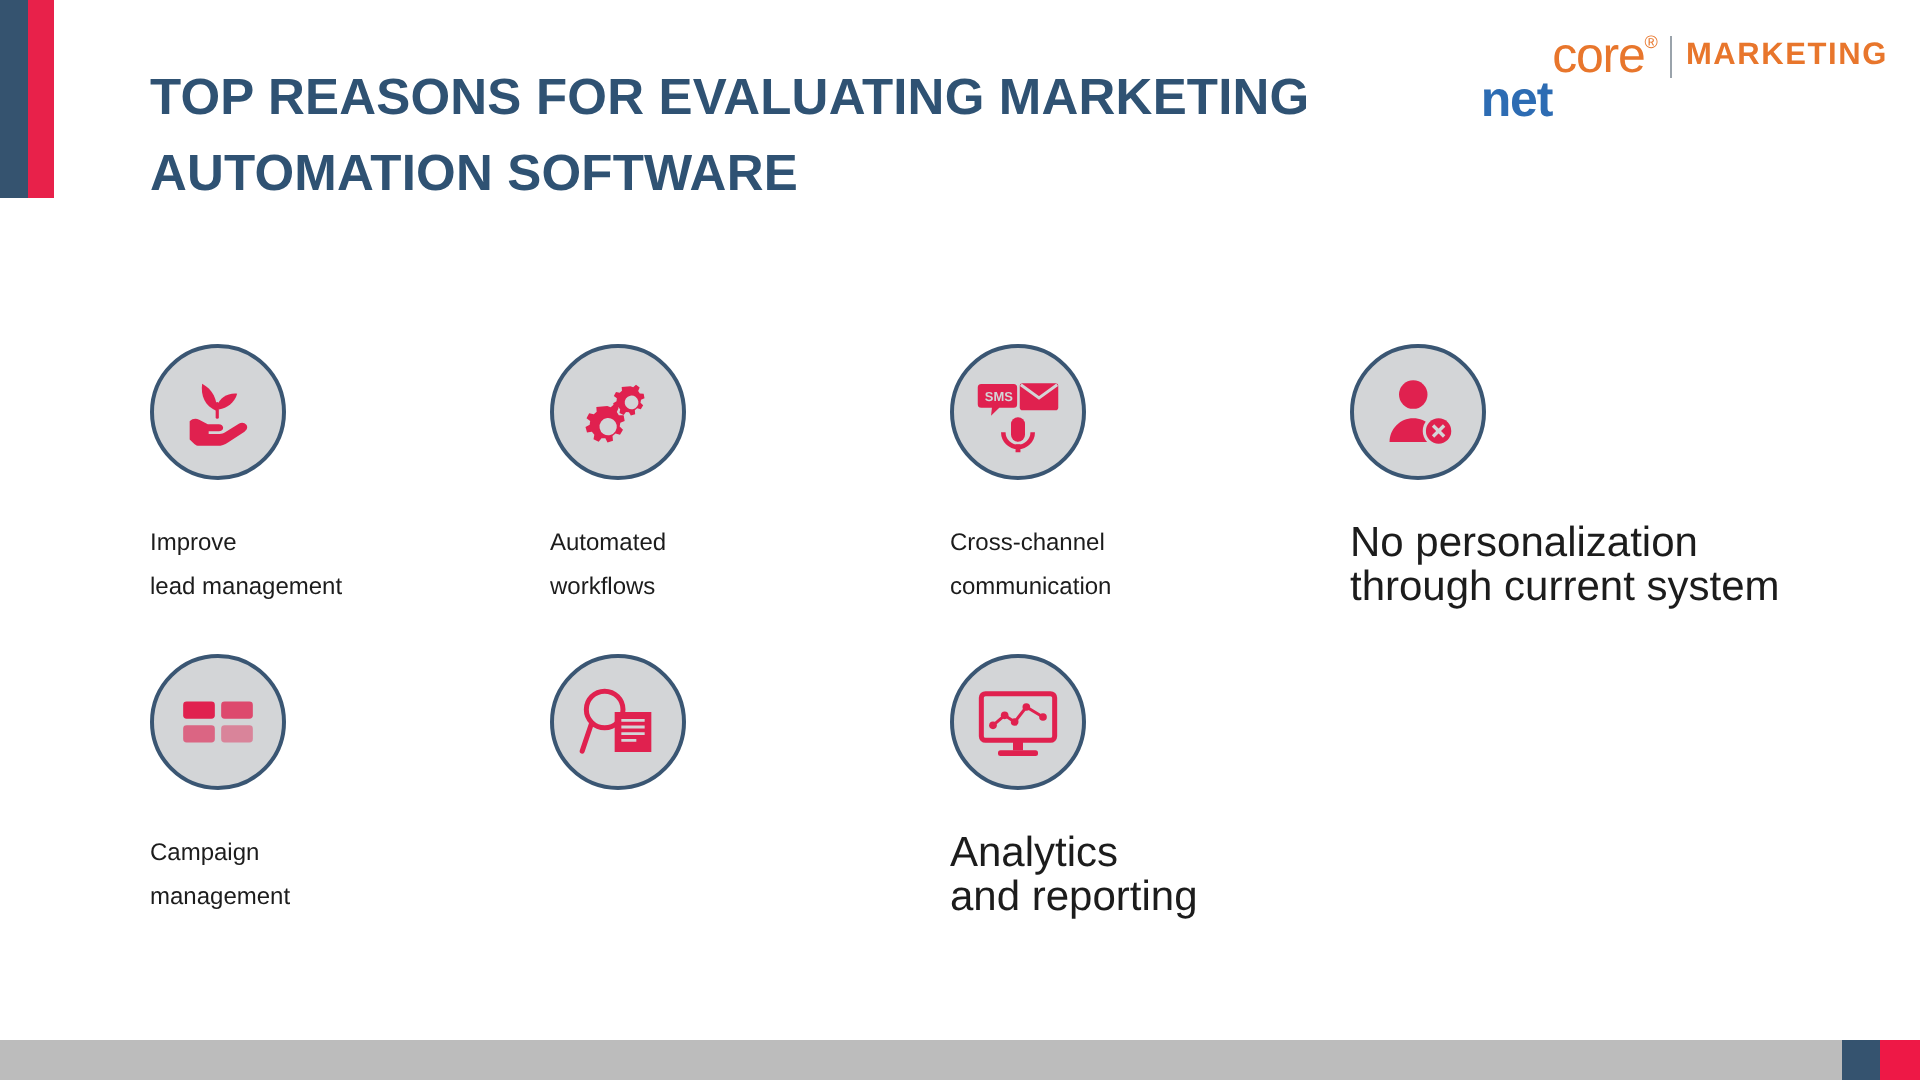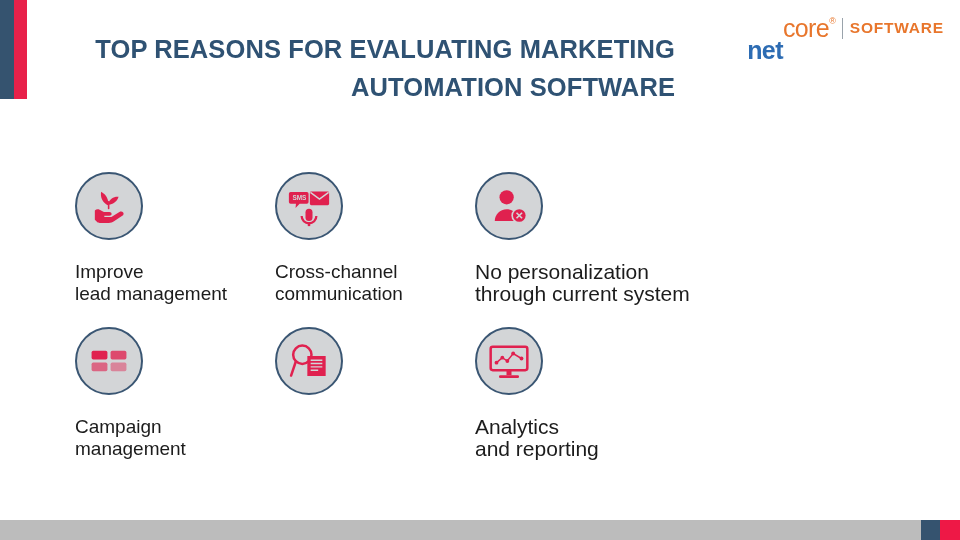--- a/index.html
+++ b/index.html
@@ -40,21 +40,20 @@
   #page-title {
     position: absolute;
     left: 75px;
     top: 30px;
     width: 600px;
     color: #2f5273;
     font-size: 25.5px;
     font-weight: bold;
     line-height: 38px;
     letter-spacing: 0.1px;
-    text-align: right;
   }
 
   
   #brand-logo {
     position: absolute;
     right: 16px;
     top: 14px;
     display: flex;
     align-items: center;
     height: 28px;
@@ -123,21 +122,21 @@
     box-sizing: border-box;
     display: flex;
     align-items: center;
     justify-content: center;
   }
   .icon-circle svg { display: block; }
 
   .card-label {
     margin-top: 21px;
     color: #1c1c1c;
-    font-size: 19px;
+    font-size: 12px;
     line-height: 21.5px;
     white-space: pre-line;
   }
   .card.col-4 .card-label {
     font-size: 21px;
     line-height: 22px;
   }
 
   
   #footer-bar {
@@ -173,21 +172,21 @@
   <div class="bar-crimson"></div>
 </div>
 
 <div id="page-title">TOP REASONS FOR EVALUATING MARKETING AUTOMATION SOFTWARE</div>
 
 <div id="brand-logo">
   <span class="logo-net">net</span>
     <span class="logo-core">core</span>
     <span class="logo-reg">®</span>
   <span class="logo-divider"></span>
-  <span class="logo-smartech">SOFTWARE</span>
+  <span class="logo-smartech">MARKETING</span>
 </div>
 
 <div id="cards-grid">
 
   <div class="card-row row-1">
 
     <div class="card col-1">
       <div class="icon-circle">
         <svg width="40" height="40" viewBox="0 0 48 48">
           <g fill="#e0214f">
@@ -195,20 +194,32 @@
             <path d="M24.5 22.5c5-1 9.5-4 11-9.5 -6-0.5-10.5 2.5-12.2 7.6z"></path>
             <rect x="22.6" y="18" width="1.9" height="10" rx="0.9"></rect>
             <path d="M7 29.5c1.6-1.6 3.8-1.9 5.7-0.9l5.2 2.7h6.6c1.5 0 2.6 1 2.6 2.2 0 1.2-1.1 2.1-2.6 2.1h-6.1v1.6h6.6c1.3 0 2.2-0.3 3.3-1l8.2-5.1c1.6-1 3.5-0.7 4.5 0.6 1 1.3 0.5 3-1.1 4.1L30 42.3c-2 1.4-3.8 2-6.3 2H12.8c-1.3 0-2.1-0.3-3-1.1L7 40.5z"></path>
           </g>
         </svg>
       </div>
       <div class="card-label">Improve
 lead management</div>
     </div>
 
+    <div class="card col-2">
+      <div class="icon-circle">
+        <svg width="40" height="40" viewBox="0 0 48 48">
+          <g fill="#e0214f">
+            <path d="M31.5 8.5l1.6 0.6 1.7-1.5 2.2 1.7-0.9 2.1 1 1.5 2.3 0.1 0.5 2.7-2.1 0.9-0.3 1.8 1.6 1.6-1.4 2.4-2.2-0.6-1.4 1.2 0.2 2.3-2.6 0.8-1.1-2-1.8-0.1-1.4 1.8-2.5-1.2 0.4-2.2-1.2-1.4-2.3 0.3-0.7-2.6 2-1.1 0.2-1.8-1.8-1.4 1.3-2.4 2.2 0.5 1.4-1.2-0.2-2.3zM31.4 14.2a4.1 4.1 0 1 0 1.5 8.1 4.1 4.1 0 0 0-1.5-8.1z"></path>
+            <path d="M17.6 20.4l2 0.8 2.1-1.9 2.7 2.1-1.1 2.6 1.2 1.9 2.9 0.1 0.6 3.4-2.6 1.1-0.4 2.2 2 2-1.8 3-2.7-0.8-1.8 1.5 0.3 2.9-3.3 1-1.3-2.5-2.3-0.1-1.7 2.2-3.1-1.5 0.5-2.7-1.5-1.8-2.9 0.4-0.9-3.3 2.5-1.3 0.3-2.3-2.2-1.7 1.6-3 2.8 0.6 1.7-1.5-0.2-2.8zM17.5 27.6a5.2 5.2 0 1 0 1.9 10.2 5.2 5.2 0 0 0-1.9-10.2z"></path>
+          </g>
+        </svg>
+      </div>
+      <div class="card-label">Automated
+workflows</div>
+    </div>
 
     <div class="card col-3">
       <div class="icon-circle">
         <svg width="42" height="42" viewBox="0 0 48 48">
           <g fill="#e0214f">
             <path d="M3 8h18.5a2 2 0 0 1 2 2v9.5a2 2 0 0 1-2 2h-8.2L8.6 26.2l0.5-4.7H3a2 2 0 0 1-2-2V10a2 2 0 0 1 2-2z"></path>
             <rect x="25" y="7.5" width="22" height="15.5" rx="1.6"></rect>
             <path d="M25.6 8.4l10.4 7.6 10.4-7.6" fill="none" stroke="#d3d5d7" stroke-width="1.7"></path>
             <rect x="20" y="27" width="8" height="14" rx="4"></rect>
             <path d="M15.6 35.5a8.4 8.4 0 0 0 16.8 0" fill="none" stroke="#e0214f" stroke-width="2.6"></path>

